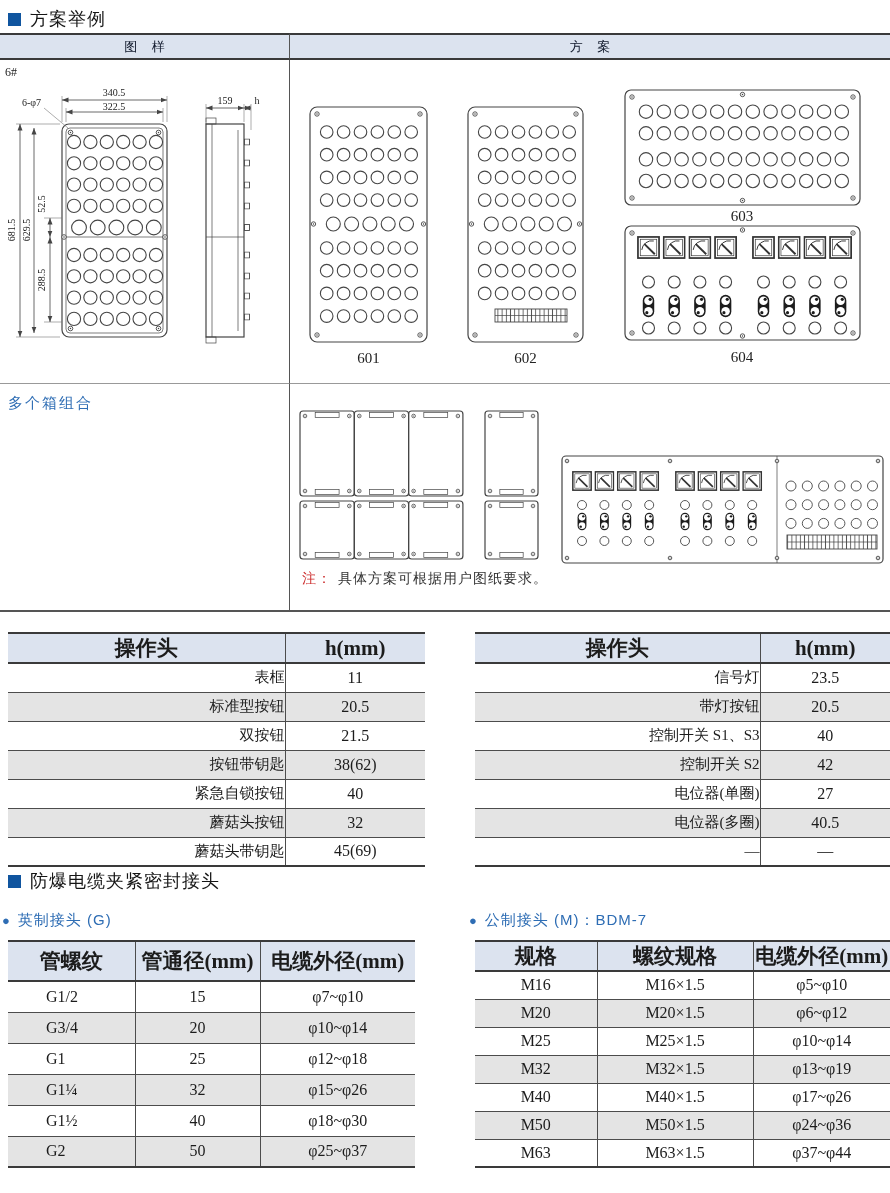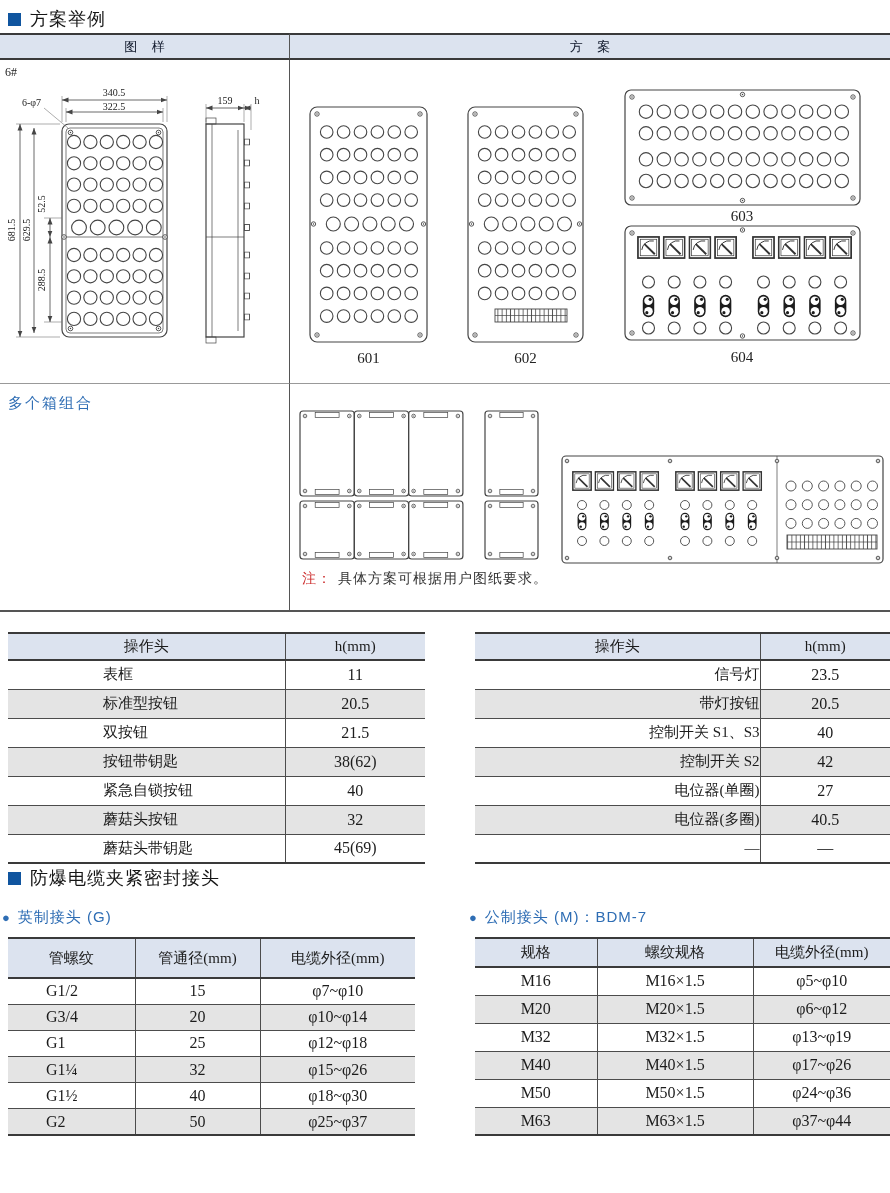--- a/index.html
+++ b/index.html
@@ -43,29 +43,29 @@
   .strip{fill:url(#hatch);stroke:var(--line);stroke-width:0.9}
 
   
   .trow{display:flex;margin:20px 0 0 8px}
   .trow .tbl+.tbl{margin-left:50px}
   .trow2{display:flex;margin:10px 0 0 8px}
   .trow2 .tbl+.tbl{margin-left:60px}
   table.tbl{border-collapse:collapse;table-layout:fixed;font-family:"Liberation Serif","DejaVu Serif",serif;
             font-size:15px;color:#1c1c1c;border-top:2px solid var(--bdark);border-bottom:2px solid var(--bdark)}
   .tbl thead tr{background:var(--thead-bg);border-bottom:2px solid var(--bdark)}
-  .tbl thead th{font-weight:normal;font-size:15px}
+  .tbl thead th{font-weight:bold;font-size:21px}
   .tbl tbody tr{border-bottom:1px solid #4c4c4c}
   .tbl tbody tr:last-child{border-bottom:none}
   .tbl tbody tr:nth-child(even){background:var(--stripe)}
   .tbl td,.tbl th{padding:0;text-align:center}
   .tbl .vd{border-left:1px solid #4c4c4c}
   .num{font-size:16px}
   .ht{width:417px}  .ht th{height:27px}  .ht td{height:29px}
-  .ht-l td.c1{text-align:left;padding-left:95px}
+  .ht-l td.c1{text-align:right;padding-left:95px}
   .ht-r td.c1{text-align:right;padding-left:58px}
   .gt{width:407px}  .gt th{height:40px}  .gt td{height:22px}
   .gt td.c1{text-align:left;padding-left:38px}
   .mt{width:415px}  .mt th{height:29px}  .mt td{height:28px}
 
   .subrow{display:flex;margin:14px 0 0 2px;align-items:center}
   .lab1{width:467px}
   .bluelab{color:var(--accent-blue);font-size:15px;letter-spacing:1px}
   .bluelab .dot{margin-right:7px;font-size:13px}
 </style>
@@ -875,20 +875,25 @@
             <td class="num">M16</td>
             <td class="vd num">M16×1.5</td>
             <td class="vd num">φ5~φ10</td>
           </tr>
         <tr>
             <td class="num">M20</td>
             <td class="vd num">M20×1.5</td>
             <td class="vd num">φ6~φ12</td>
           </tr>
         <tr>
+            <td class="num">M25</td>
+            <td class="vd num">M25×1.5</td>
+            <td class="vd num">φ10~φ14</td>
+          </tr>
+        <tr>
             <td class="num">M32</td>
             <td class="vd num">M32×1.5</td>
             <td class="vd num">φ13~φ19</td>
           </tr>
         <tr>
             <td class="num">M40</td>
             <td class="vd num">M40×1.5</td>
             <td class="vd num">φ17~φ26</td>
           </tr>
         <tr>

